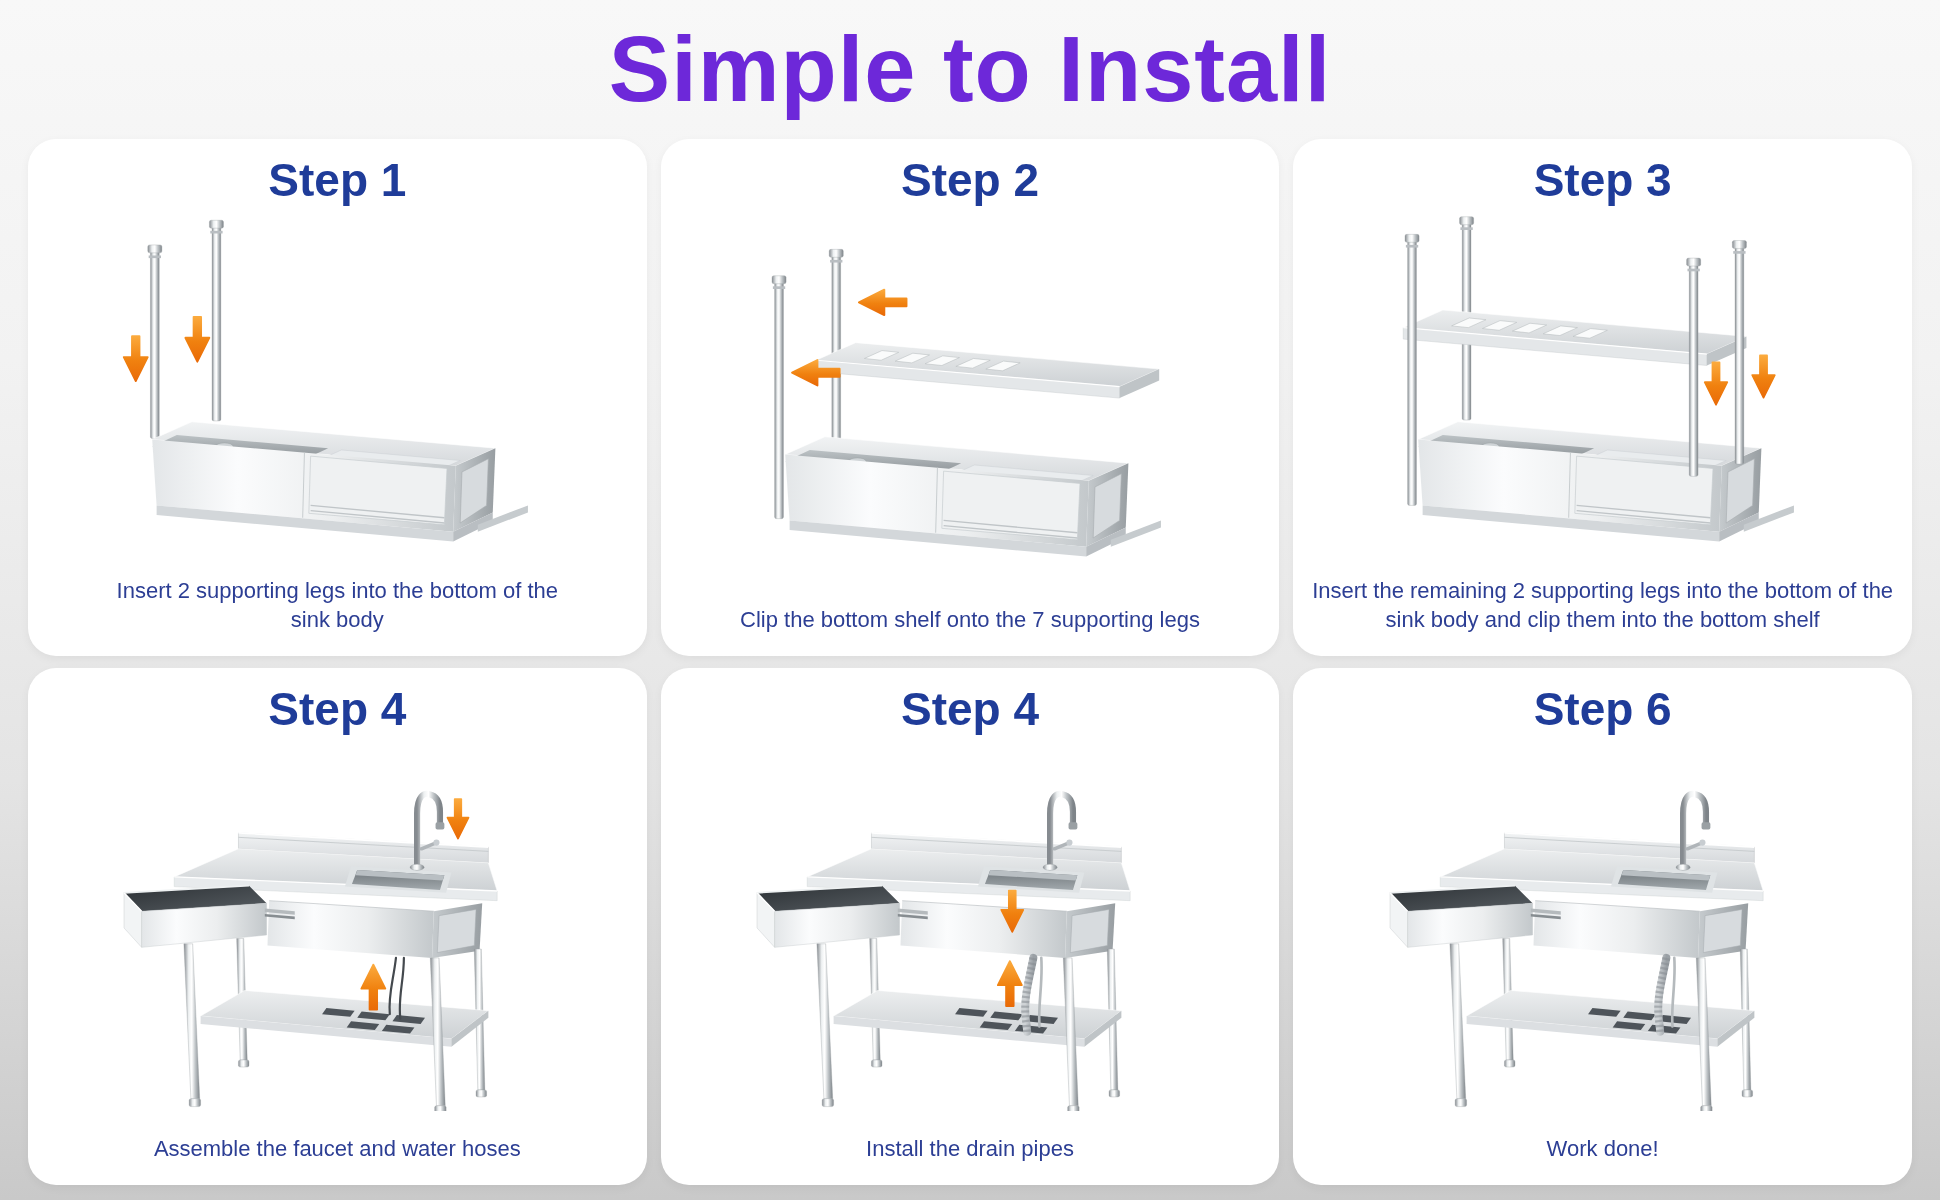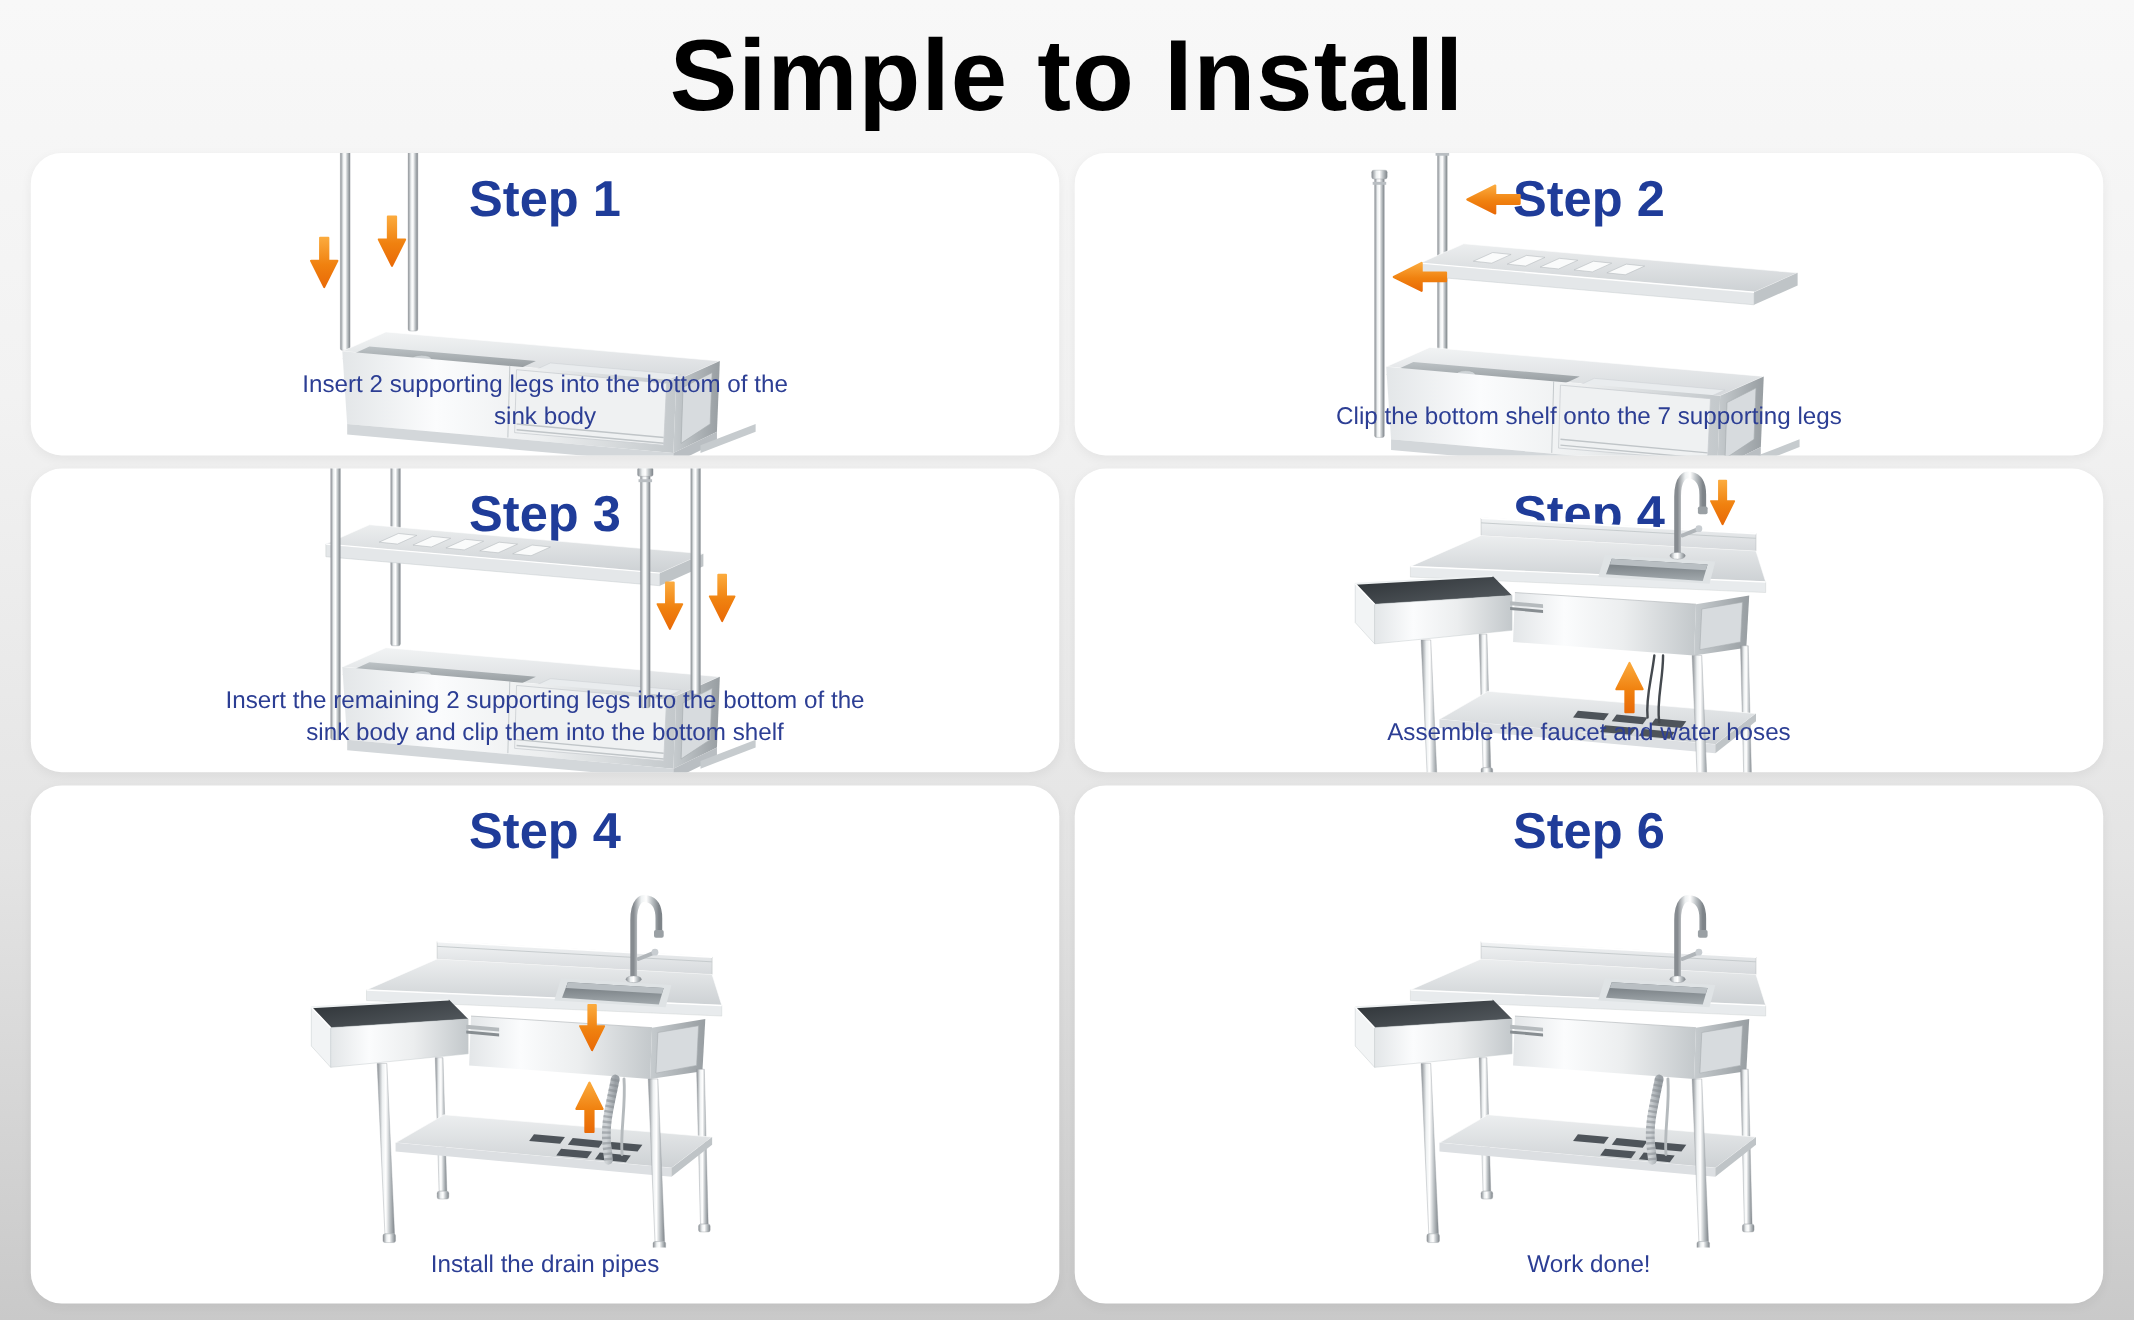--- a/index.html
+++ b/index.html
@@ -3,25 +3,25 @@
 <meta charset="utf-8">
 <style>
   html,body{margin:0;padding:0}
   body{
     width:1940px;height:1200px;overflow:hidden;position:relative;
     font-family:"Liberation Sans",sans-serif;
     background:linear-gradient(180deg,#f8f8f8 0%,#f2f2f2 30%,#e4e4e4 65%,#c9c9c9 100%);
   }
   .page-title{
     height:138px;display:flex;align-items:center;justify-content:center;
-    font-size:92px;font-weight:bold;color:#000000;letter-spacing:1px;
+    font-size:92px;font-weight:bold;color:#6d28d9;letter-spacing:1px;
   }
   .cards{
     position:absolute;left:28px;right:28px;top:139px;bottom:15px;
-    display:grid;grid-template-columns:repeat(2,1fr);grid-template-rows:1fr 1fr;
+    display:grid;grid-template-columns:repeat(3,1fr);grid-template-rows:1fr 1fr;
     gap:12px 14px;
   }
   .card{
     background:#ffffff;border-radius:28px;
     display:flex;flex-direction:column;align-items:center;
     box-shadow:0 3px 10px rgba(0,0,0,.05);
     overflow:hidden;
   }
   .step-title{margin:14px 0 0;font-size:46px;font-weight:bold;color:#1f3c99}
   .illo{flex:1;width:100%;min-height:0;display:flex;align-items:center;justify-content:center}

